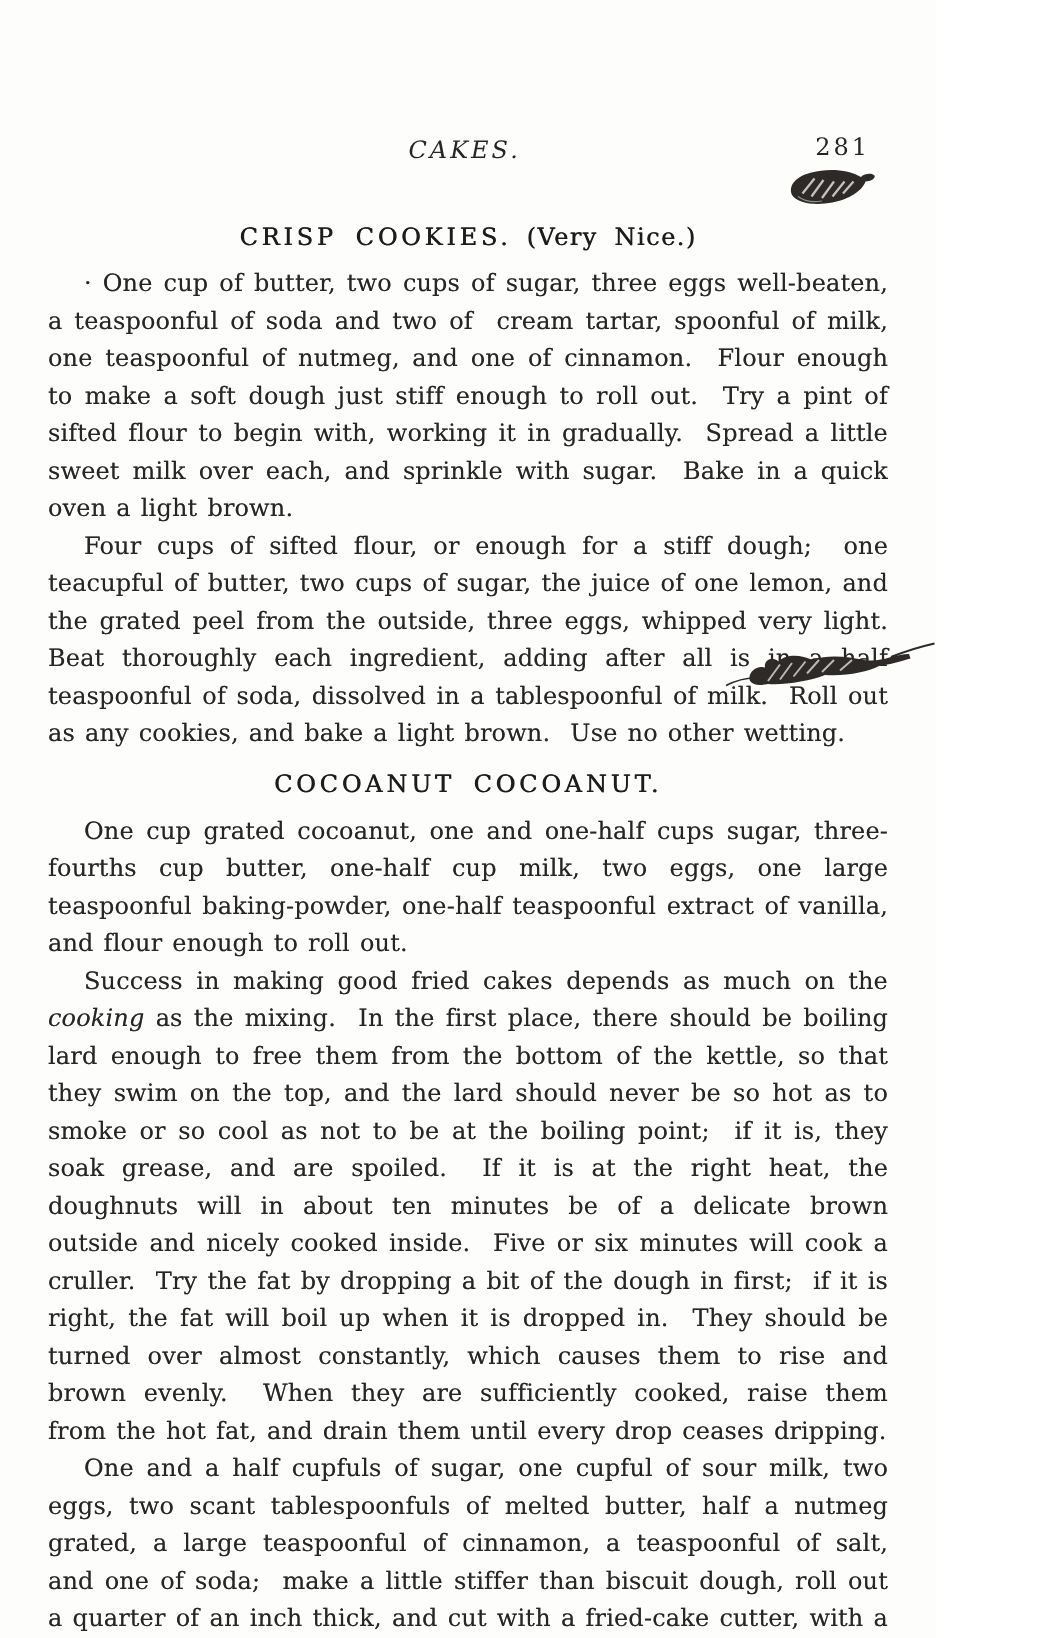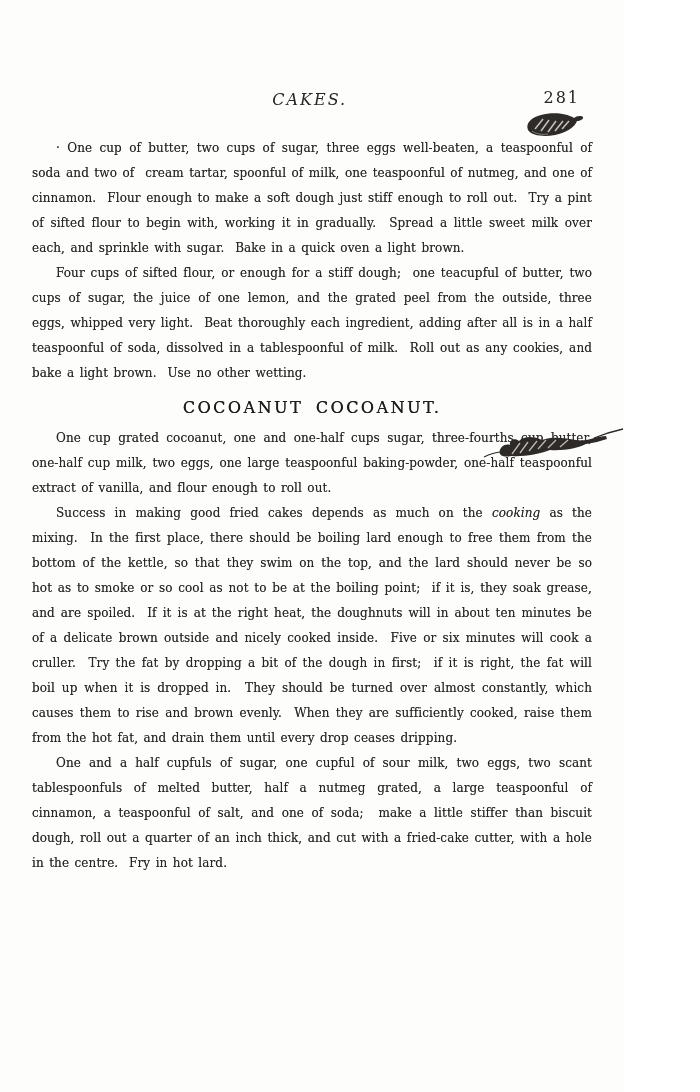--- a/index.html
+++ b/index.html
@@ -56,21 +56,21 @@
     line-height: 20px;
     color: #1f1d1b;
     text-shadow: 0.35px 0 0 #1f1d1b;
   }
   .section-heading .hsub {
     letter-spacing: 1px;
     margin-left: 10px;
   }
   .recipe-paragraph {
     margin: 0;
-    font-size: 12px;
+    font-size: 16px;
     line-height: 25px;
     text-align: justify;
     text-indent: 24px;
     white-space: pre-wrap;
     letter-spacing: 0.1px;
     word-spacing: 1.5px;
     text-shadow: 0 0 0.3px rgba(40,38,36,0.55);
   }
   .recipe-paragraph em { font-style: italic; }
 </style>
@@ -104,20 +104,21 @@
       <path d="M56,23 L64,14"></path>
       <path d="M66,22 L74,14"></path>
       <path d="M78,21 L86,14"></path>
     </g>
     <path d="M112,12 C122,8 132,5 141,3" stroke="#2d2a27" stroke-width="1.3" fill="none"></path>
   </svg>
 
   <div class="content">
 
     <section>
+      <h2 class="section-heading"><span>CRISP COOKIES.</span><span class="hsub">(Very Nice.)</span></h2>
       <p class="recipe-paragraph">· One cup of butter, two cups of sugar, three eggs well-beaten, a teaspoonful of soda and two of  cream tartar, spoonful of milk, one teaspoonful of nutmeg, and one of cinnamon.  Flour enough to make a soft dough just stiff enough to roll out.  Try a pint of sifted flour to begin with, working it in gradually.  Spread a little sweet milk over each, and sprinkle with sugar.  Bake in a quick oven a light brown.</p>
     </section>
 
     <section>
       <p class="recipe-paragraph">Four cups of sifted flour, or enough for a stiff dough;  one teacupful of butter, two cups of sugar, the juice of one lemon, and the grated peel from the outside, three eggs, whipped very light.  Beat thoroughly each ingredient, adding after all is in a half teaspoonful of soda, dissolved in a tablespoonful of milk.  Roll out as any cookies, and bake a light brown.  Use no other wetting.</p>
     </section>
 
     <section>
       <h2 class="section-heading">COCOANUT COCOANUT.</h2>
       <p class="recipe-paragraph">One cup grated cocoanut, one and one-half cups sugar, three-fourths cup butter, one-half cup milk, two eggs, one large teaspoonful baking-powder, one-half teaspoonful extract of vanilla, and flour enough to roll out.</p>

